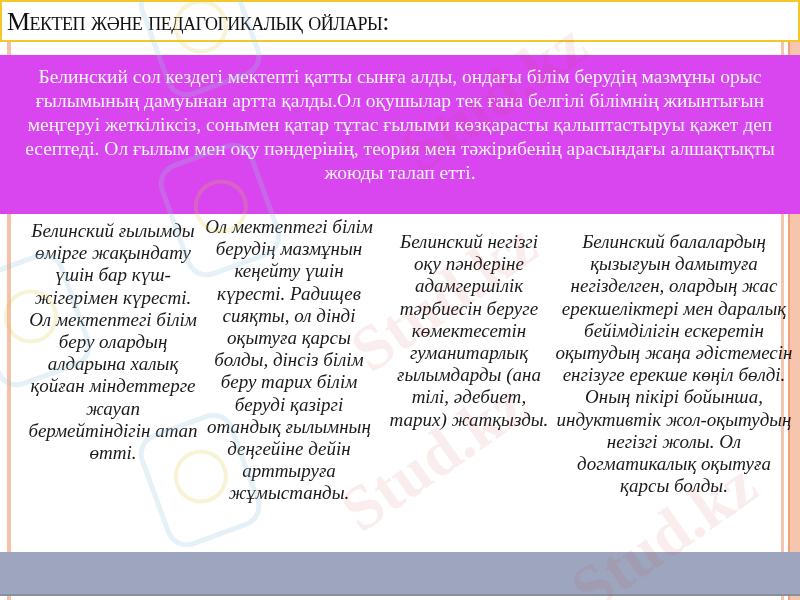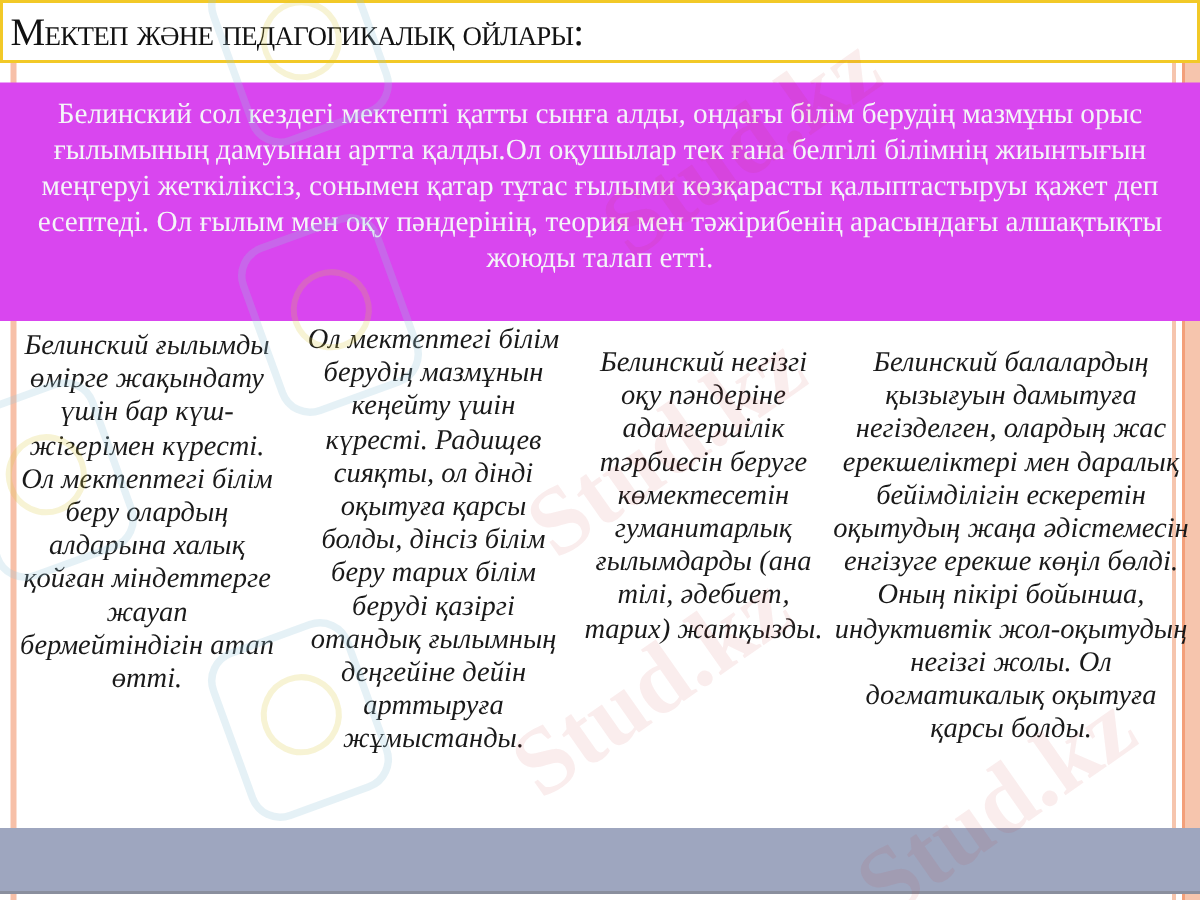--- a/index.html
+++ b/index.html
@@ -90,21 +90,21 @@
     }
     .col {
       position: absolute;
       text-align: center;
       font-family: "Liberation Serif", "DejaVu Serif", serif;
       font-style: italic;
       font-size: 19px;
       line-height: 22.2px;
       color: #1a1a1a;
     }
-    .col-1 { left: 8px;   width: 180px; top: 6px; }
+    .col-1 { left: 8px;   width: 180px; top: 6px; padding-left: 15px; }
     .col-2 { left: 198px; width: 182px; top: 2px; }
     .col-3 { left: 388px; width: 162px; top: 17px; }
     .col-4 { left: 552px; width: 244px; top: 17px; }
     
     .bottom-band {
       position: absolute;
       left: 0;
       top: 552px;
       width: 800px;
       height: 42px;

